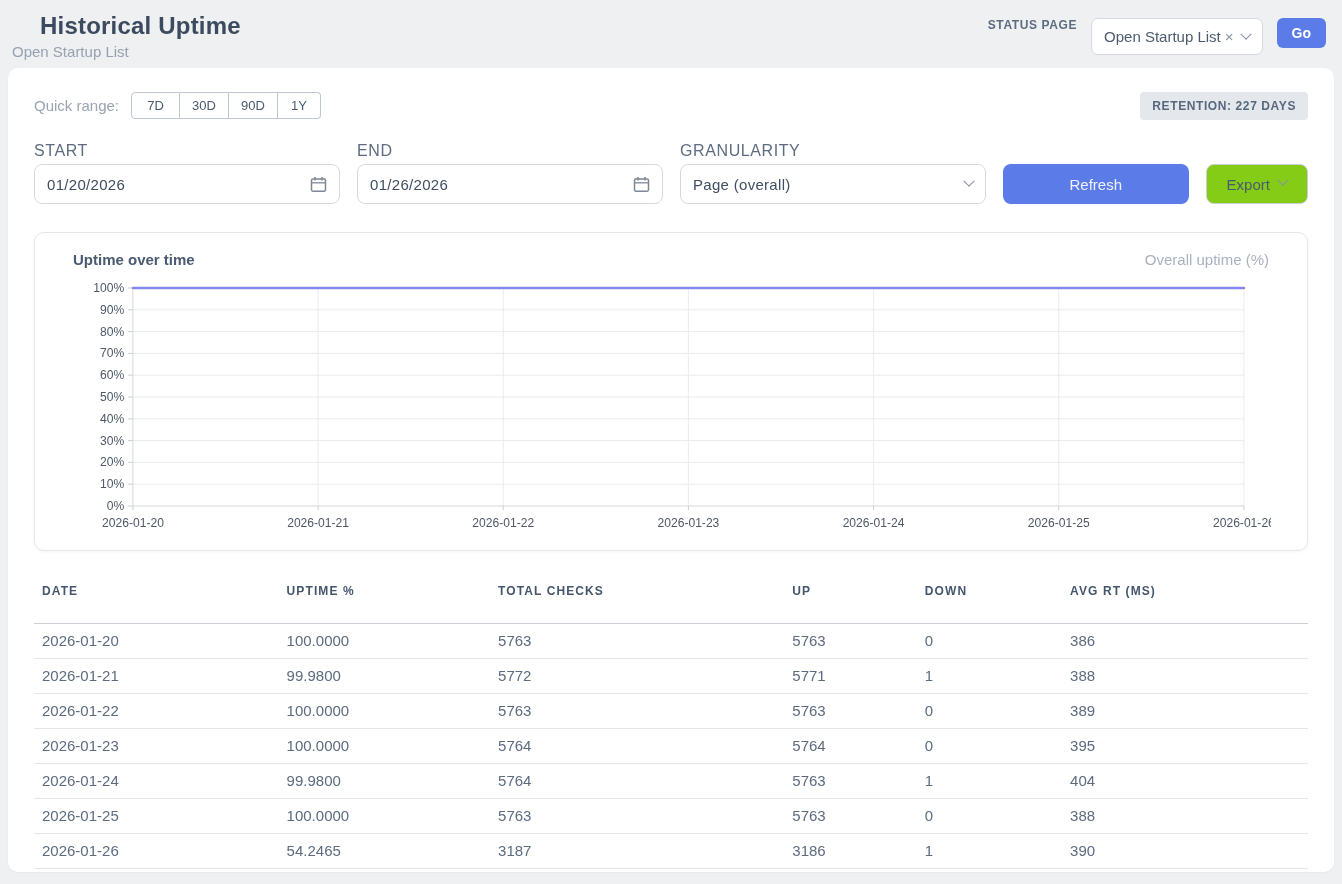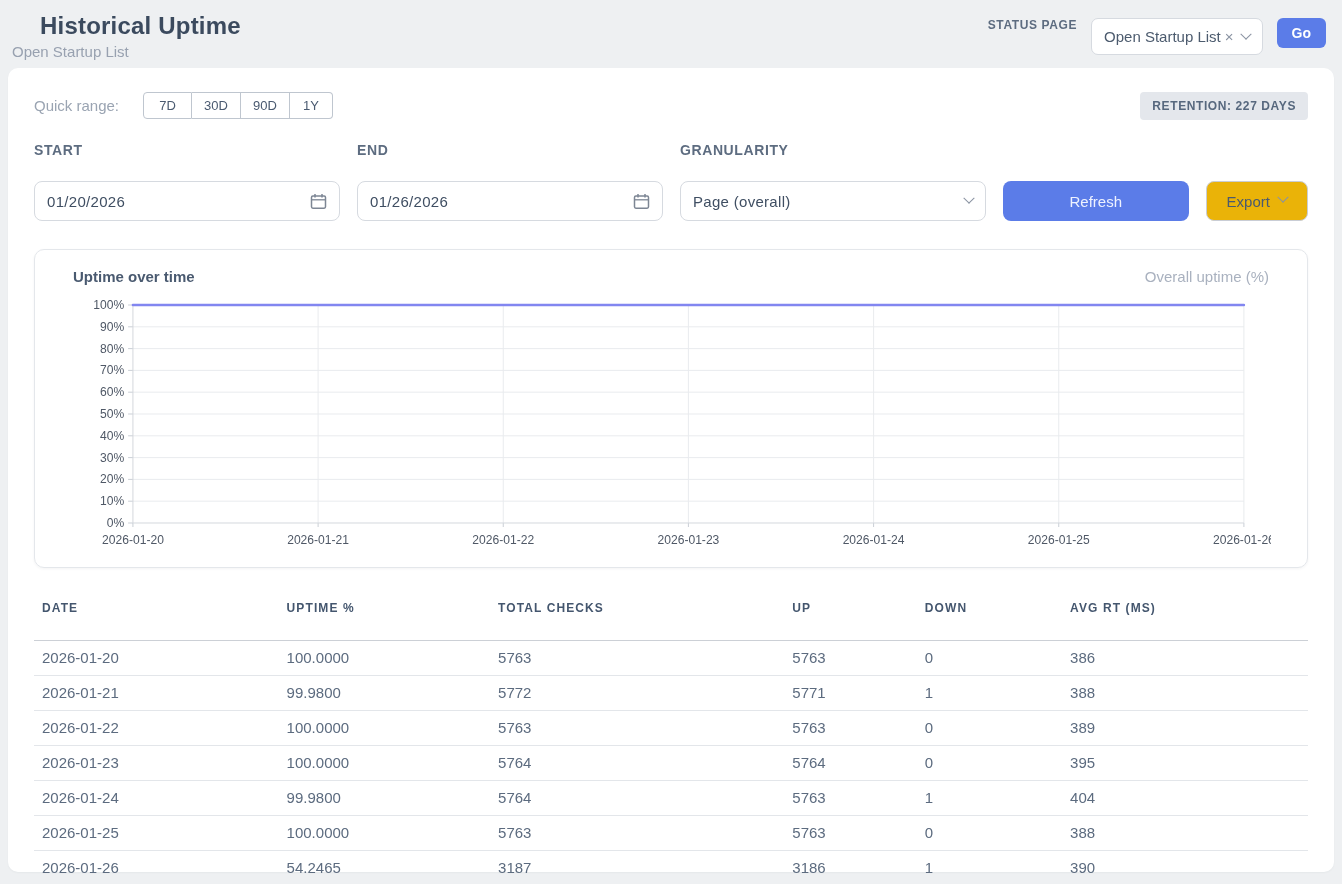--- a/index.html
+++ b/index.html
@@ -42,52 +42,52 @@
   .main-panel {
     background: #fff; border-radius: 10px; margin: 0 8px;
     height: 804px; padding: 24px 26px;
     box-shadow: 0 1px 2px rgba(30,40,60,.04);
   }
 
   
   .quickrow { display: flex; justify-content: space-between; align-items: flex-start; margin-bottom: 22px; }
   .quickrow-left { display: flex; align-items: center; gap: 12px; }
   .quick-label { font-size: 15px; color: #9aa4b2; }
-  .seg-group { display: flex; margin-left: 12px; }
+  .seg-group { display: flex; }
   .seg-btn {
     background: #fff; border: 1px solid #bfc6cf; border-left-width: 0;
     font-size: 13px; font-weight: 500; color: #4a5a70; font-family: inherit;
     padding: 5px 0; cursor: pointer; min-width: 49px; text-align: center;
   }
   .seg-btn:first-child { border-left-width: 1px; border-radius: 4px 0 0 4px; }
   .seg-btn:last-child { border-radius: 0 4px 4px 0; min-width: 43px; }
   .retention-badge {
     background: #e4e7ec; color: #57687e; font-size: 12px; font-weight: 600;
     letter-spacing: .6px; padding: 7px 12px; border-radius: 4px;
   }
 
   
   .fields-row { display: flex; align-items: flex-end; gap: 17px; margin-bottom: 28px; }
   .field-group { display: flex; flex-direction: column; }
   .field-label {
-    font-size: 14px; font-weight: 700; color: #5d6c80; letter-spacing: .6px; margin-bottom: 23px;
+    font-size: 16px; font-weight: 400; color: #5d6c80; letter-spacing: .6px; margin-bottom: 4px;
   }
   .text-input, .gran-select {
     width: 306px; height: 40px; border: 1px solid #d6dae0; border-radius: 8px;
     background: #fff; display: flex; align-items: center; justify-content: space-between;
     padding: 0 12px; cursor: pointer;
   }
   .input-value { font-size: 15px; color: #3f4e62; letter-spacing: .3px; }
   .cal-icon { width: 17px; height: 17px; flex: 0 0 auto; }
   .refresh-btn {
     background: #5b7ce8; color: #eef2ff; border: none; border-radius: 8px;
     width: 192px; height: 40px; font-size: 15px; cursor: pointer; font-family: inherit; margin-top: 12px;
   }
   .export-btn {
-    background: #eab308; border: 1px solid #c9cdd5; border-radius: 8px;
+    background: #84cc16; border: 1px solid #c9cdd5; border-radius: 8px;
     width: 106px; height: 40px; font-size: 15px; color: #4a5a70; cursor: pointer;
     display: flex; align-items: center; justify-content: center; gap: 9px; font-family: inherit;
   }
   .export-btn .chev { margin-top: -3px; }
 
   
   .chart-card {
     border: 1px solid #e4e7eb; border-radius: 10px;
     box-shadow: 0 1px 3px rgba(30,40,60,.05);
     padding: 18px 36px 10px; margin-bottom: 24px;

